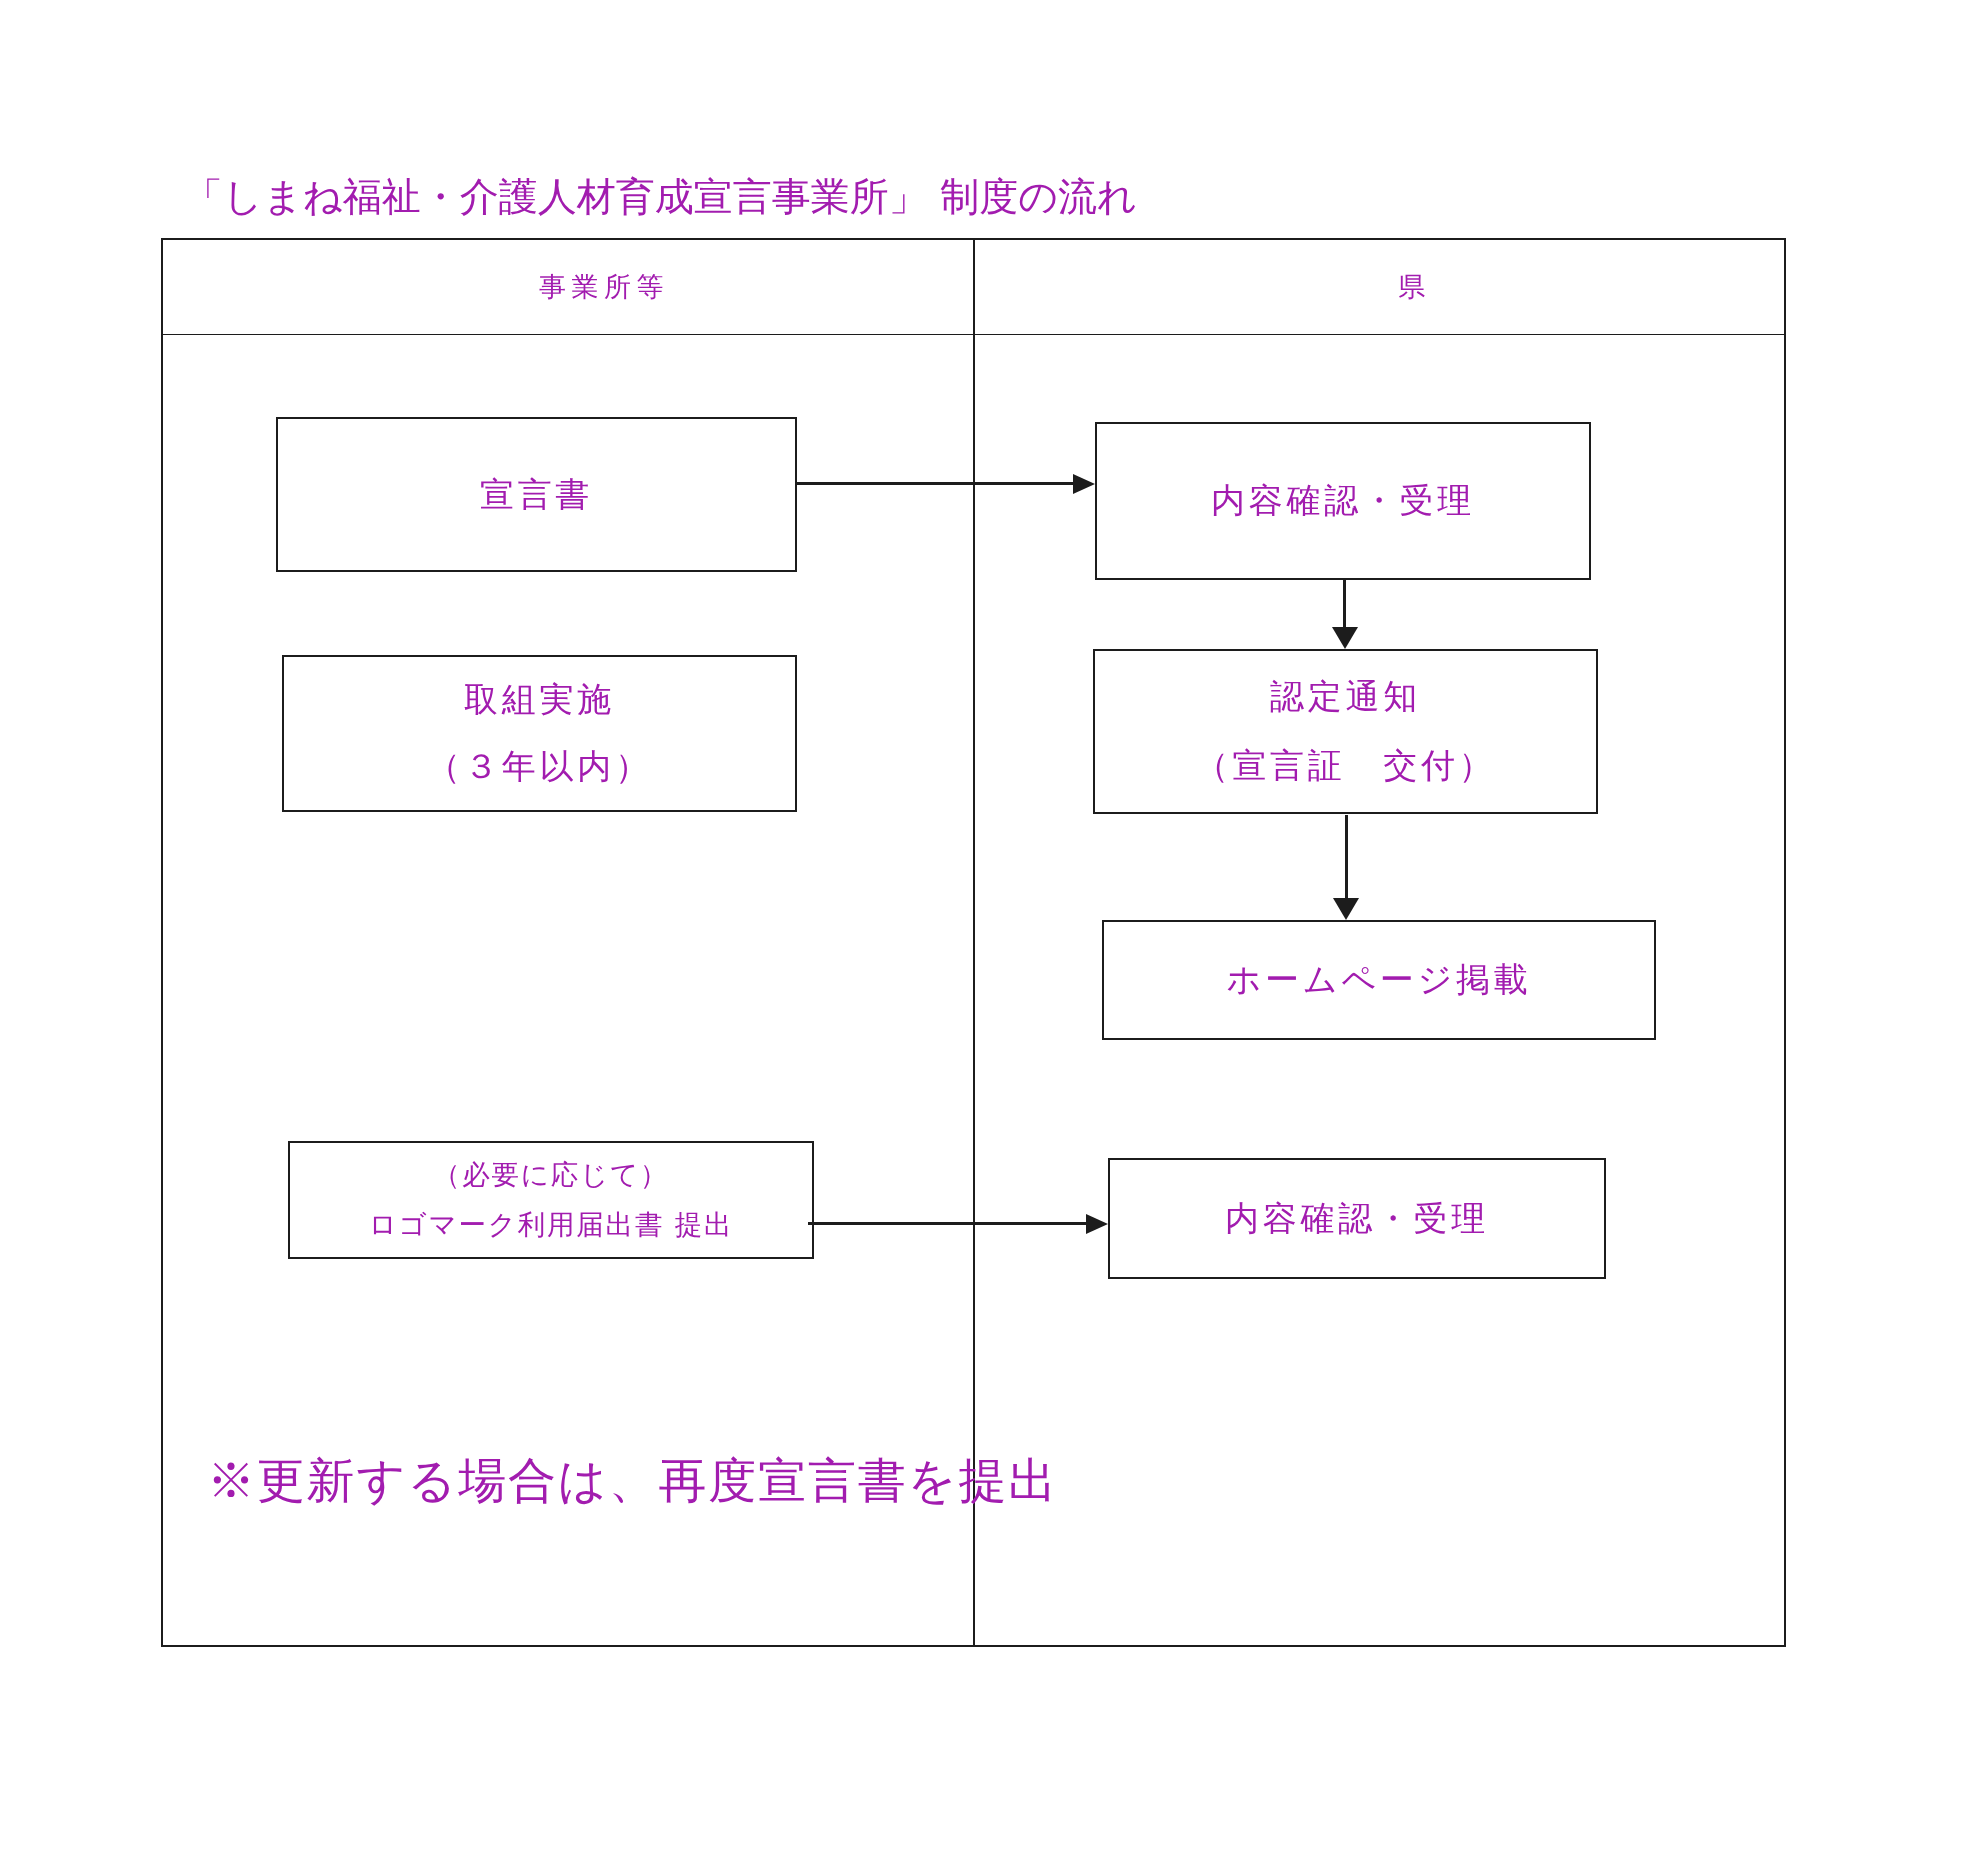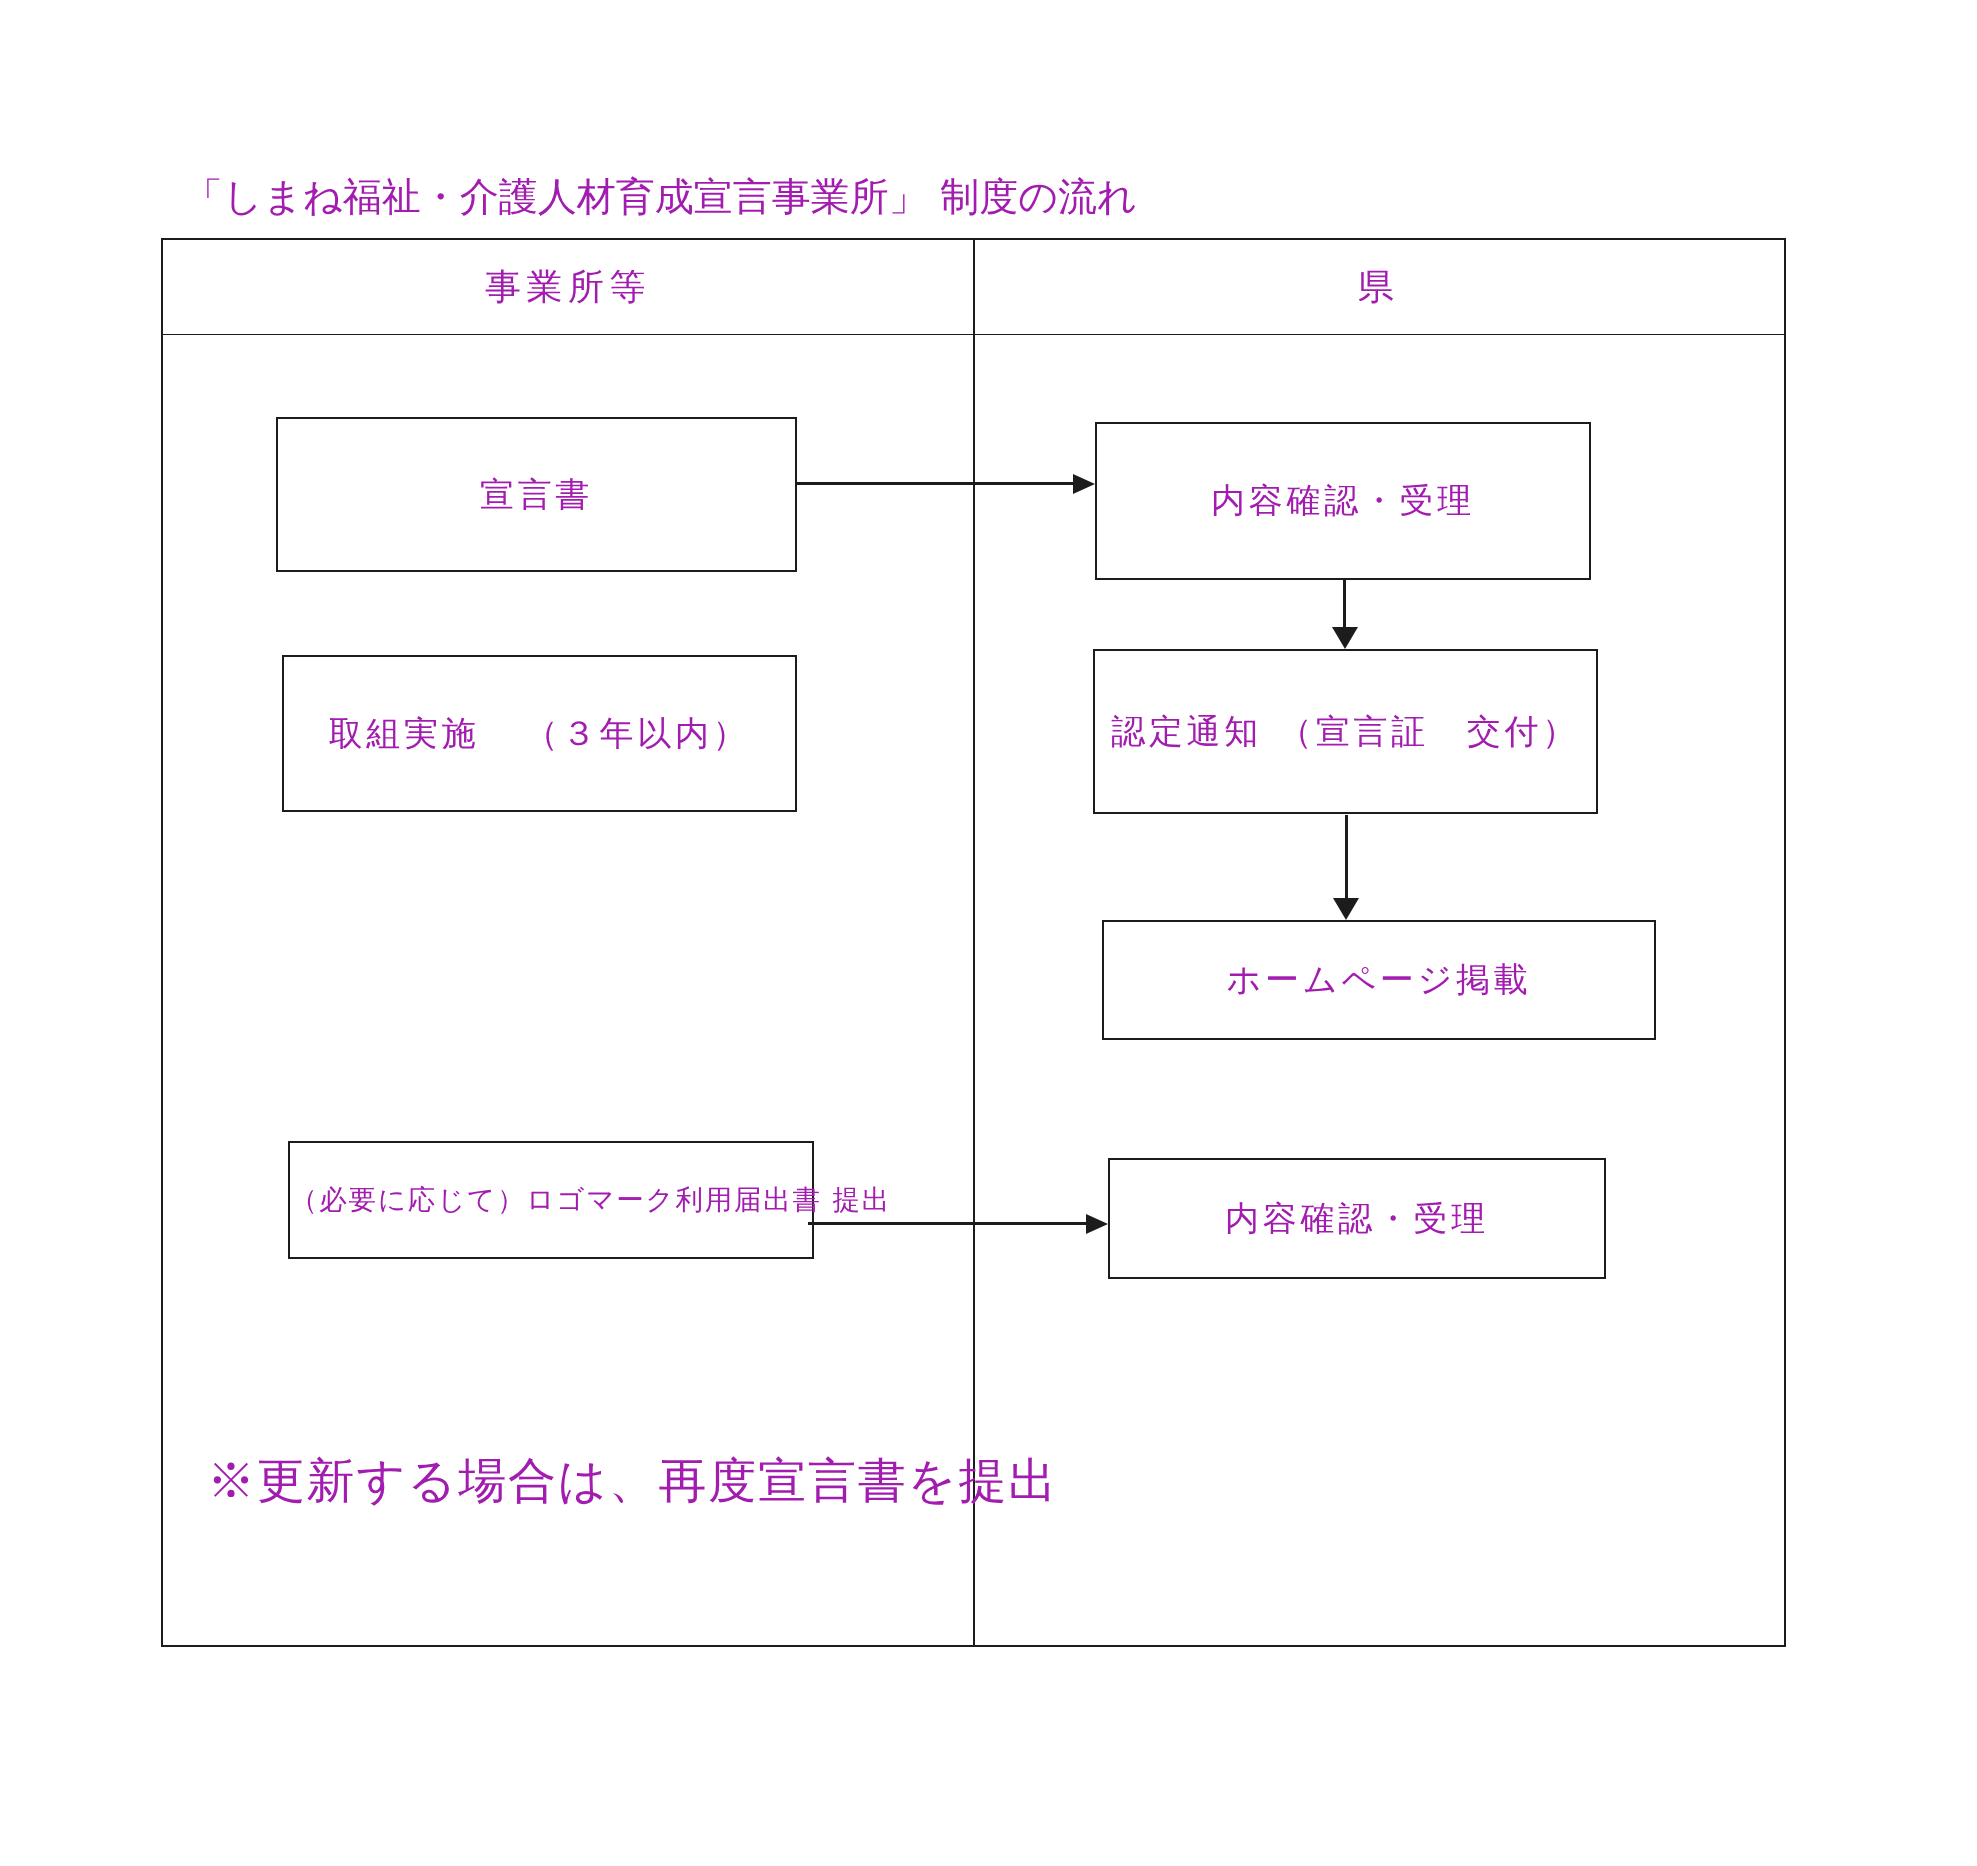--- a/index.html
+++ b/index.html
@@ -35,38 +35,39 @@
     width: 100%;
     height: 95px;
     border-bottom: 1.8px solid #1c1c1c;
     box-sizing: border-box;
     display: flex;
   }
   .hcell {
     display: flex;
     align-items: center;
     justify-content: center;
-    font-size: 36px;
+    font-size: 27px;
     letter-spacing: 5.5px;
+    padding-left: 36px;
   }
   .hcell.left  { width: 810px; }
   .hcell.right { flex: 1; }
   .col-divider {
     position: absolute;
     left: 810px; top: 0; bottom: 0;
     width: 1.8px;
     background: #1c1c1c;
   }
   .box {
     position: absolute;
     border: 2.8px solid #1c1c1c;
     box-sizing: border-box;
     background: #ffffff;
     display: flex;
-    flex-direction: row;
+    flex-direction: column;
     justify-content: space-evenly;
     align-items: center;
     font-size: 34px;
     letter-spacing: 3.7px;
     text-align: center;
     white-space: nowrap;
   }
   .box-declaration    { left: 276px;  top: 417px;  width: 521px; height: 155px; }
   .box-implementation { left: 282px;  top: 655px;  width: 515px; height: 157px; }
   .box-logo           { left: 288px;  top: 1141px; width: 526px; height: 118px; font-size: 27.5px; letter-spacing: 1.8px; }

